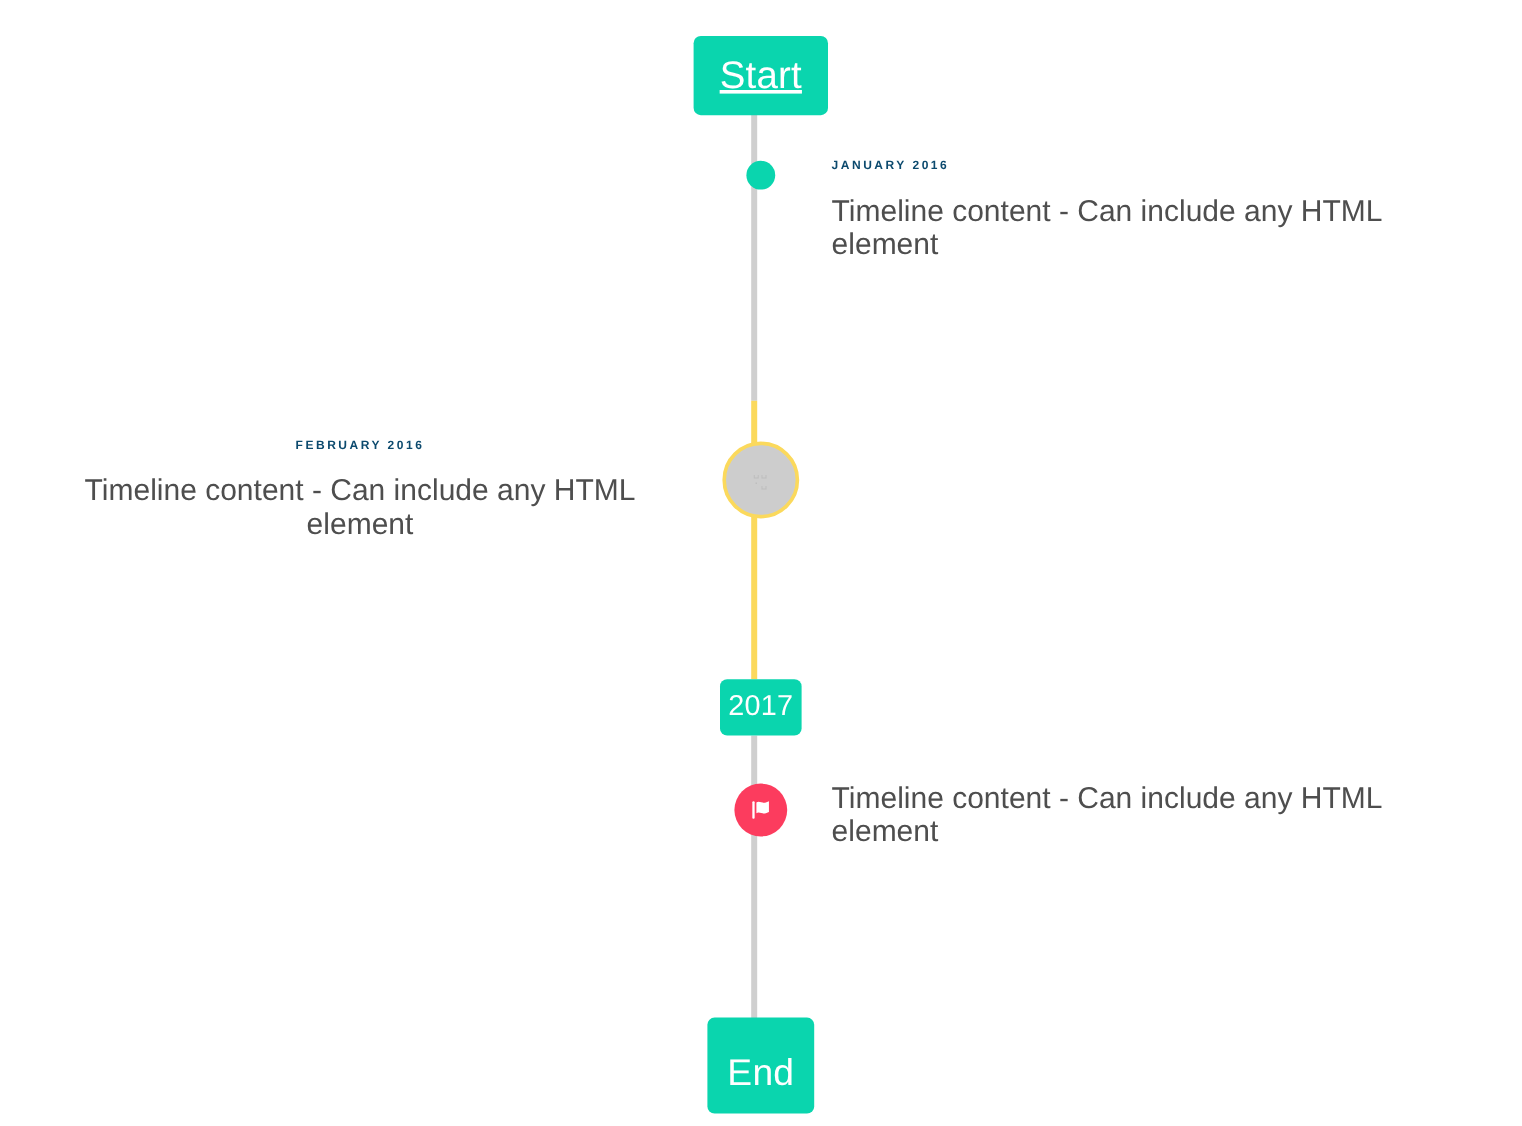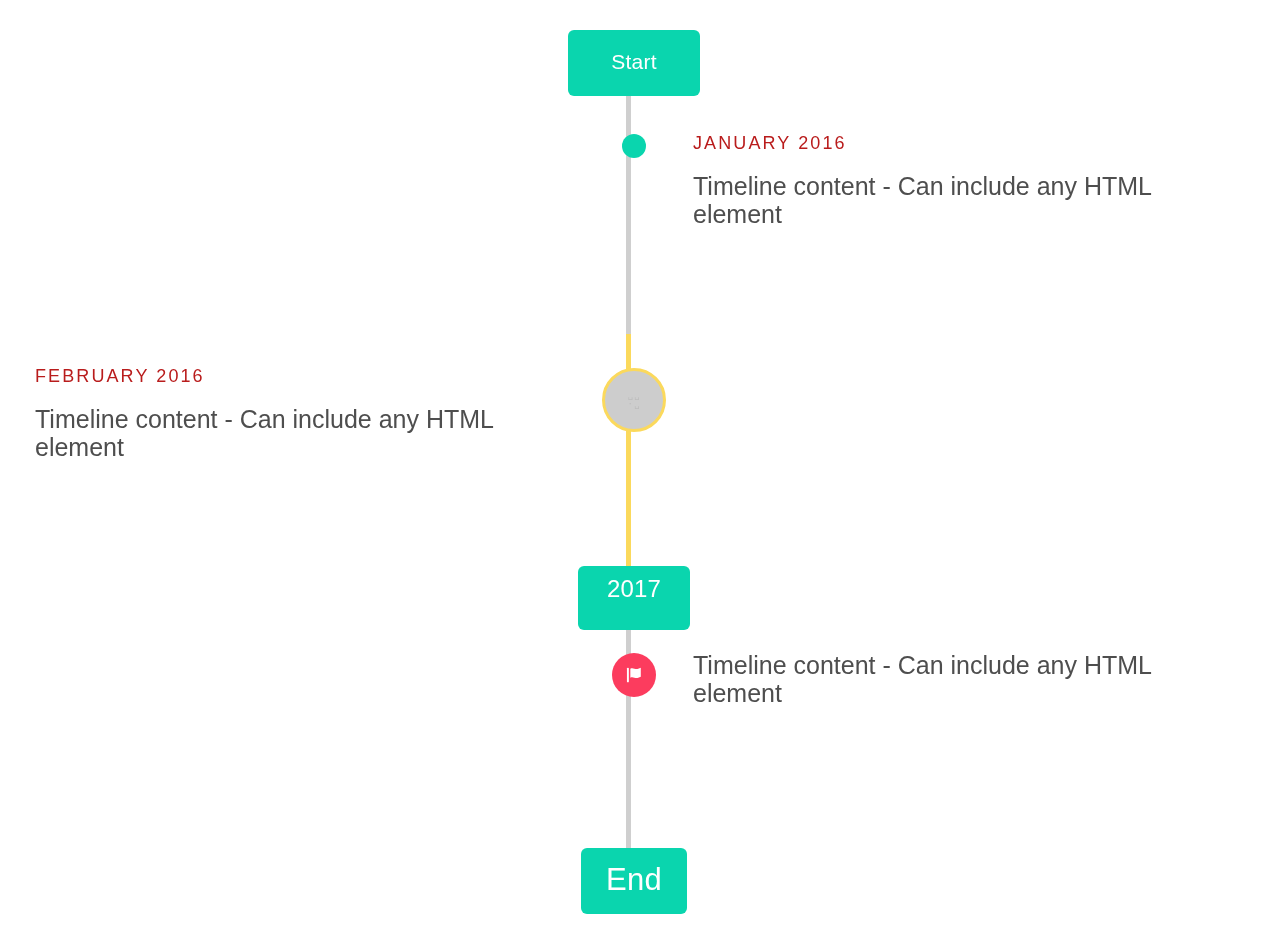--- a/index.html
+++ b/index.html
@@ -43,36 +43,37 @@
     border-radius: 6px;
     text-align: center;
     box-sizing: border-box;
     white-space: nowrap;
     font-weight: 400;
     letter-spacing: 0.2px;
     z-index: 4;
   }
   .cap-start {
     top: 30px;
-    width: 132px;
+    width: 112px;
     padding: 14px 0 16px;
-    font-size: 21px;
+    font-size: 32px;
     line-height: 36px;
+    text-decoration: underline;
   }
   .cap-year {
     top: 566px;
-    width: 112px;
-    padding: 9px 0 28px;
+    width: 68px;
+    padding: 9px 0 11px;
     font-size: 24px;
     line-height: 27px;
   }
   .cap-end {
     top: 848px;
-    width: 106px;
-    padding: 14px 0 16px;
+    width: 89px;
+    padding: 28px 0 16px;
     font-size: 31px;
     line-height: 36px;
   }
 
   
   .marker {
     position: absolute;
     left: 50%;
     border-radius: 50%;
     box-sizing: border-box;
@@ -113,37 +114,37 @@
     color: #bdbdbd;
     letter-spacing: 1px;
     text-align: center;
     user-select: none;
   }
   .glyph-missing span { display: block; }
 
   
   .event { position: absolute; }
   .event-date {
-    font-size: 18px;
-    font-weight: normal;
+    font-size: 10px;
+    font-weight: bold;
     letter-spacing: 2.1px;
-    color: #b91c1c;
+    color: #0c4a6e;
     margin: 0 0 18px 0;
     text-transform: uppercase;
   }
   .event-body {
     font-size: 25px;
     line-height: 28px;
     color: #4e4e4e;
     margin: 0;
     font-weight: 400;
   }
 
   .event-right { left: 693px; width: 530px; text-align: left; }
-  .event-left  { right: 703px; width: 530px; text-align: left; }
+  .event-left  { right: 703px; width: 530px; text-align: center; }
 
   .event-jan   { top: 133px; }
   .event-feb   { top: 366px; }
   .event-mar   { top: 651px; }
 </style>
 </head>
 <body>
 
 <div class="timeline">
 

